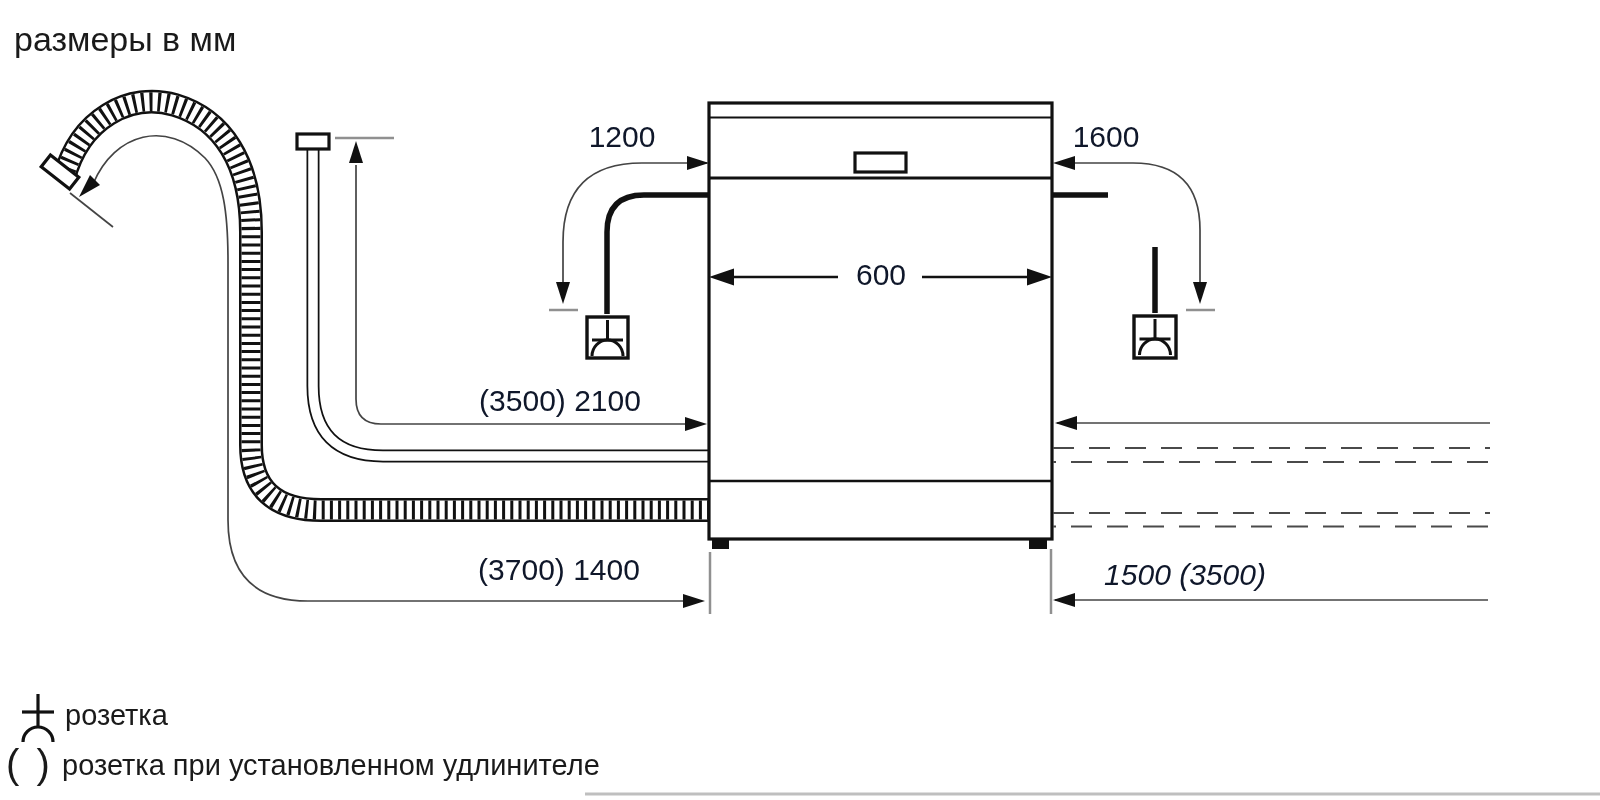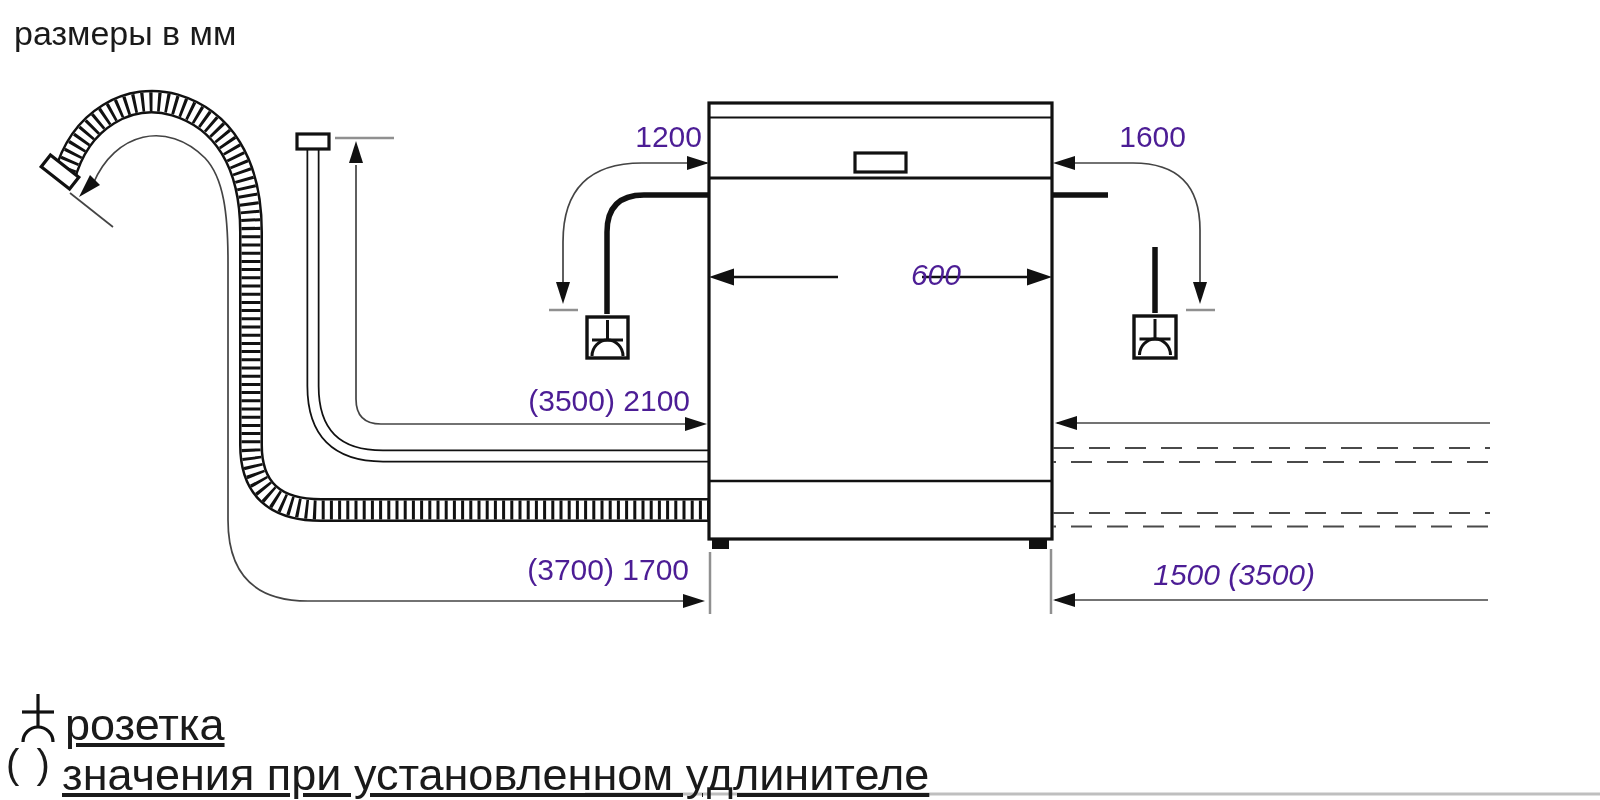--- a/index.html
+++ b/index.html
@@ -1,21 +1,21 @@
 <!DOCTYPE html>
 <html><head>
 <meta charset="utf-8">
 <style>
   html,body{margin:0;padding:0;background:#fff;}
   body{font-family:"Liberation Sans",sans-serif;}
   .canvas{position:relative;width:1600px;height:800px;background:#ffffff;overflow:hidden;}
   .canvas svg{position:absolute;left:0;top:0;}
-  .lbl{position:absolute;color:#4c1d95;font-size:30px;line-height:1.05;text-align:right;white-space:nowrap;}
-  .title{position:absolute;left:14px;top:14px;font-size:34px;color:#1a1a1a;white-space:nowrap;}
-  .legend-text{position:absolute;color:#1a1a1a;font-size:45px;white-space:nowrap;text-decoration:underline;}
+  .lbl{position:absolute;color:#0f172a;font-size:30px;line-height:1.05;text-align:center;white-space:nowrap;}
+  .title{position:absolute;left:14px;top:20px;font-size:34px;color:#1a1a1a;white-space:nowrap;}
+  .legend-text{position:absolute;color:#1a1a1a;font-size:29px;white-space:nowrap;}
   .legend-paren{position:absolute;color:#1a1a1a;font-size:40px;letter-spacing:3px;white-space:nowrap;}
 </style>
 </head>
 <body>
 
 <div class="canvas">
 
   <svg width="1600" height="800" viewBox="0 0 1600 800">
 
     <g stroke="#444" stroke-width="1.7" fill="none">
@@ -131,22 +131,22 @@
       <path d="M 23,742 A 15 15 0 0 1 53,742"></path>
     </g>
 
     <rect x="585" y="792.5" width="1015" height="3" fill="#8a8a8a" opacity="0.55"></rect>
   </svg>
 
   <div class="title">размеры в мм</div>
 
   <div class="lbl" style="left:542px;top:121px;width:160px;">1200</div>
   <div class="lbl" style="left:1026px;top:121px;width:160px;">1600</div>
-  <div class="lbl" style="left:801px;top:259px;width:160px;font-style:italic;">600</div>
+  <div class="lbl" style="left:801px;top:259px;width:160px;">600</div>
   <div class="lbl" style="left:430px;top:385px;width:260px;">(3500) 2100</div>
-  <div class="lbl" style="left:429px;top:554px;width:260px;">(3700) 1700</div>
+  <div class="lbl" style="left:429px;top:554px;width:260px;">(3700) 1400</div>
   <div class="lbl" style="left:1055px;top:559px;width:260px;font-style:italic;">1500 (3500)</div>
 
   <div class="legend-text" style="left:65px;top:699px;">розетка</div>
   <div class="legend-paren" style="left:6px;top:742px;">( )</div>
-  <div class="legend-text" style="left:62px;top:749px;">значения при установленном удлинителе</div>
+  <div class="legend-text" style="left:62px;top:749px;">розетка при установленном удлинителе</div>
 
 </div>
 
 </body></html>

